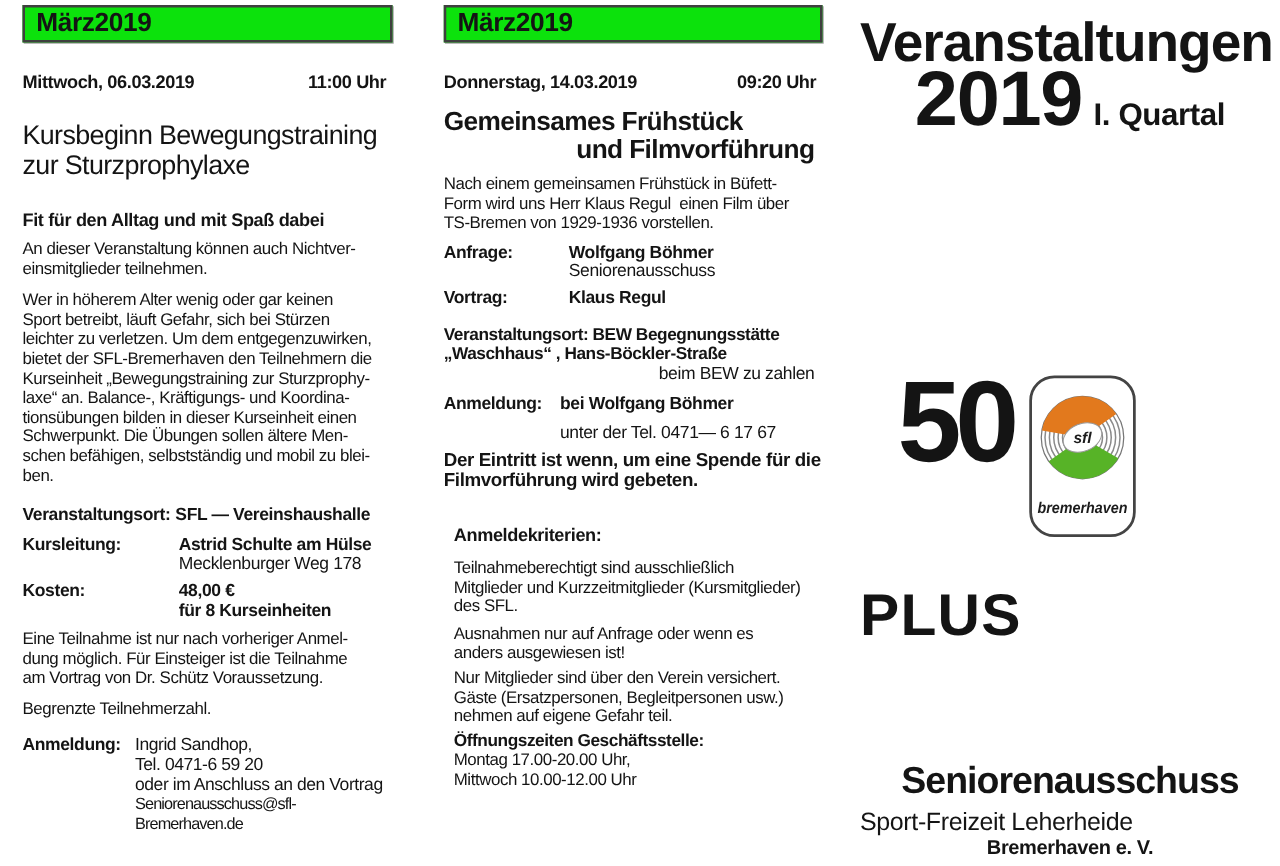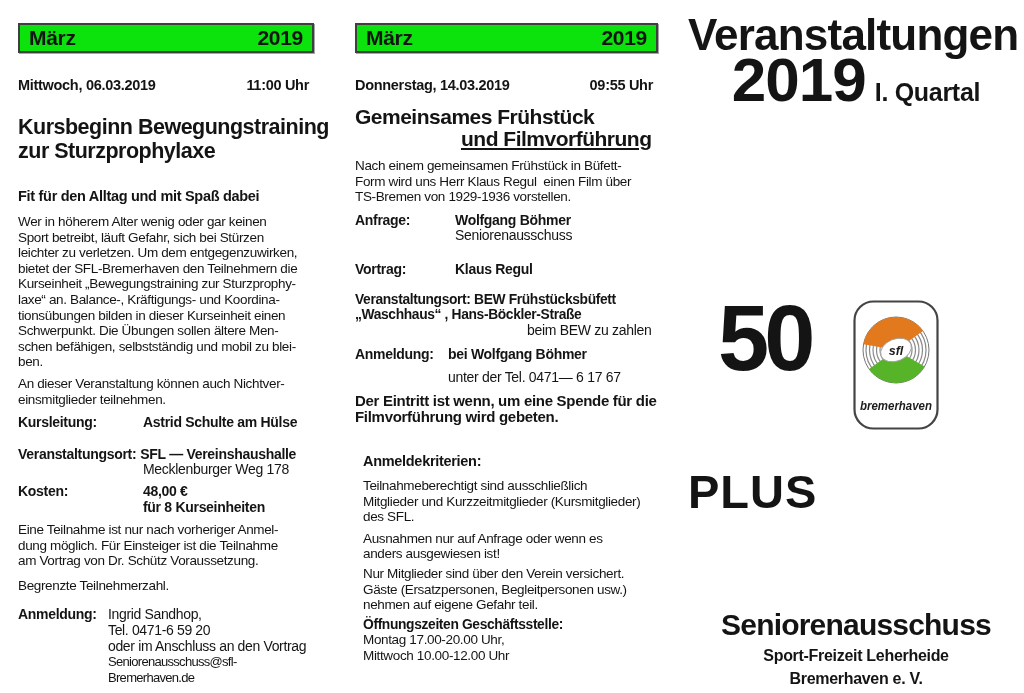--- a/index.html
+++ b/index.html
@@ -8,105 +8,105 @@
     position: relative; width: 1024px; height: 693px; background: #ffffff;
     font-family: "Liberation Sans", "DejaVu Sans", sans-serif; color: #141414;
     overflow: hidden;
   }
   .col { position: absolute; top: 0; }
   #col1 { left: 18px;  width: 296px; }
   #col2 { left: 355px; width: 303px; }
   #col3 { left: 688px; width: 336px; height: 693px; }
 
   .bar {
-    margin-top: 23px; height: 30px; background: #0ce20c;
+    margin-top: 4px; height: 30px; background: #0ce20c;
     border: 2px solid #3f3f3f; box-shadow: 1px 1px 0 rgba(0,0,0,0.35);
-    display: flex; justify-content: space-between; align-items: center;
+    display: flex; align-items: center;
     padding: 0 9px; font-size: 21px; font-weight: 700; letter-spacing: -0.3px;
   }
   .daterow {
     margin-top: 24px; display: flex; justify-content: space-between;
     font-size: 14.5px; font-weight: 700; letter-spacing: -0.3px; padding-right: 5px;
   }
   .pre { white-space: pre; }
-  .title { margin-top: 22px; font-size: 21.5px; font-weight: 700; line-height: 24px; letter-spacing: -0.5px; }
+  .title { margin-top: 22px; font-size: 21.5px; font-weight: 400; line-height: 24px; letter-spacing: -0.5px; }
   .titlem { margin-top: 13px; font-size: 21px; font-weight: 700; line-height: 22px; letter-spacing: -0.5px; }
-  .t2indent { padding-left: 106px; text-decoration: underline; }
+  .t2indent { padding-left: 106px; }
   .lead { margin-top: 25px; font-size: 14.5px; font-weight: 700; letter-spacing: -0.3px; }
   .body { font-size: 13.5px; line-height: 15.6px; letter-spacing: -0.35px; }
   .bodyb { font-size: 13.8px; line-height: 15.6px; letter-spacing: -0.35px; font-weight: 700; }
   .note { font-size: 15px; font-weight: 700; line-height: 16.5px; letter-spacing: -0.3px; }
   .row { display: flex; font-size: 14px; line-height: 15.6px; letter-spacing: -0.3px; }
   .lbl, .val { font-weight: 700; white-space: nowrap; }
   .vreg { font-weight: 400; white-space: nowrap; }
   .w125 { flex: 0 0 125px; } .w100 { flex: 0 0 100px; } .w90 { flex: 0 0 90px; } .w93 { flex: 0 0 93px; }
   .sub { font-size: 14px; line-height: 15.6px; letter-spacing: -0.3px; }
   .i125 { padding-left: 125px; } .i100 { padding-left: 100px; }
   .k2indent { padding-left: 172px; } .a2indent { padding-left: 93px; }
   .bold { font-weight: 700; }
   .email { font-size: 13px; letter-spacing: -0.7px; }
   .vblock { display: flex; flex-direction: column; }
   .kritblock { margin-left: 8px; }
-  .mt3{margin-top:3px}.mt4{margin-top:4px}.mt5{margin-top:18px}.mt6{margin-top:6px}
+  .mt3{margin-top:3px}.mt4{margin-top:4px}.mt5{margin-top:5px}.mt6{margin-top:6px}
   .mt7{margin-top:7px}.mt8{margin-top:8px}.mt9{margin-top:9px}.mt10{margin-top:10px}
   .mt14{margin-top:14px}.mt16{margin-top:16px}.mt27{margin-top:27px}
 
   
   #r-title { position: absolute; top: 10px; left: 0; width: 100%; text-align: left;
              font-size: 44px; font-weight: 700; letter-spacing: -0.8px; }
   #r-yearrow { position: absolute; top: 44px; left: 0; width: 100%; text-align: center; font-weight: 700; }
   #r-yearrow .year { font-size: 62px; letter-spacing: -1px; }
   #r-yearrow .quartal { font-size: 25px; margin-left: 9px; letter-spacing: -0.3px; }
   #r-fifty { position: absolute; top: 292px; left: 30px; font-size: 92px; font-weight: 700; letter-spacing: -5px; line-height: 1; }
-  #r-logo { position: absolute; top: 300px; left: 165px; text-align: right; }
+  #r-logo { position: absolute; top: 300px; left: 135px; text-align: right; }
   #r-plus { position: absolute; top: 464px; left: 0; width: 274px; text-align: left;
             font-size: 47px; font-weight: 700; letter-spacing: 1px; }
   #r-org1 { position: absolute; top: 608px; left: 0; width: 100%; text-align: center;
             font-size: 30px; font-weight: 700; letter-spacing: -0.8px; }
-  #r-org2 { position: absolute; top: 647px; left: 0; width: 100%; text-align: center;
-            font-size: 16px; font-weight: 700; letter-spacing: -0.3px; }
+  #r-org2 { position: absolute; top: 647px; left: 0; width: 100%; text-align: left;
+            font-size: 20px; font-weight: 400; letter-spacing: -0.3px; }
   #r-org3 { position: absolute; top: 670px; left: 0; width: 100%; text-align: center;
             font-size: 16px; font-weight: 700; letter-spacing: -0.3px; }
 </style>
 </head>
 <body>
 
 <div class="page">
 
   <section class="col" id="col1">
     <div class="bar">
       <span>März</span>
       <span>2019</span>
     </div>
     <div class="daterow">
       <span>Mittwoch, 06.03.2019</span>
       <span>11:00 Uhr</span>
     </div>
     <div class="title pre">Kursbeginn Bewegungstraining
 zur Sturzprophylaxe</div>
     <div class="lead">Fit für den Alltag und mit Spaß dabei</div>
+    <div class="body pre mt6">An dieser Veranstaltung können auch Nichtver-
+einsmitglieder teilnehmen.</div>
     <div class="body pre mt10">Wer in höherem Alter wenig oder gar keinen
 Sport betreibt, läuft Gefahr, sich bei Stürzen
 leichter zu verletzen. Um dem entgegenzuwirken,
 bietet der SFL-Bremerhaven den Teilnehmern die
 Kurseinheit „Bewegungstraining zur Sturzprophy-
 laxe“ an. Balance-, Kräftigungs- und Koordina-
 tionsübungen bilden in dieser Kurseinheit einen
 Schwerpunkt. Die Übungen sollen ältere Men-
 schen befähigen, selbstständig und mobil zu blei-
 ben.</div>
-    <div class="body pre mt6">An dieser Veranstaltung können auch Nichtver-
-einsmitglieder teilnehmen.</div>
+    <div class="row mt16">
+      <span class="lbl">Veranstaltungsort:</span>
+      <span class="val" style="margin-left:4px">SFL — Vereinshaushalle</span>
+    </div>
     <div class="row mt8">
       <span class="lbl w125">Kursleitung:</span>
       <span class="val">Astrid Schulte am Hülse</span>
-    </div>
-    <div class="row mt16">
-      <span class="lbl">Veranstaltungsort:</span>
-      <span class="val" style="margin-left:4px">SFL — Vereinshaushalle</span>
     </div>
     <div class="sub i125">Mecklenburger Weg 178</div>
     <div class="row mt6">
       <span class="lbl w125">Kosten:</span>
       <span class="val">48,00 €</span>
     </div>
     <div class="sub i125 bold">für 8 Kurseinheiten</div>
     <div class="body pre mt7">Eine Teilnahme ist nur nach vorheriger Anmel-
 dung möglich. Für Einsteiger ist die Teilnahme
 am Vortrag von Dr. Schütz Voraussetzung.</div>
@@ -122,37 +122,37 @@
     </div>
   </section>
 
   <section class="col" id="col2">
     <div class="bar">
       <span>März</span>
       <span>2019</span>
     </div>
     <div class="daterow">
       <span>Donnerstag, 14.03.2019</span>
-      <span>09:55 Uhr</span>
+      <span>09:20 Uhr</span>
     </div>
     <div class="titlem">Gemeinsames Frühstück</div>
     <div class="titlem t2indent" style="margin-top:0">und Filmvorführung</div>
     <div class="body pre mt8">Nach einem gemeinsamen Frühstück in Büfett-
 Form wird uns Herr Klaus Regul  einen Film über
 TS-Bremen von 1929-1936 vorstellen.</div>
     <div class="row mt8">
       <span class="lbl w100">Anfrage:</span>
       <span class="val">Wolfgang Böhmer</span>
     </div>
     <div class="sub i100">Seniorenausschuss</div>
     <div class="row mt5">
       <span class="lbl w100">Vortrag:</span>
       <span class="val">Klaus Regul</span>
     </div>
-    <div class="bodyb pre mt14">Veranstaltungsort: BEW Frühstücksbüfett
+    <div class="bodyb pre mt14">Veranstaltungsort: BEW Begegnungsstätte
 „Waschhaus“ , Hans-Böckler-Straße</div>
     <div class="sub k2indent">beim BEW zu zahlen</div>
     <div class="row mt9">
       <span class="lbl w93">Anmeldung:</span>
       <span class="val">bei  Wolfgang Böhmer</span>
     </div>
     <div class="sub a2indent mt7">unter der Tel. 0471— 6 17 67</div>
     <div class="note pre mt7">Der Eintritt ist wenn, um eine Spende für die
 Filmvorführung wird gebeten.</div>
     <div class="kritblock mt27">

